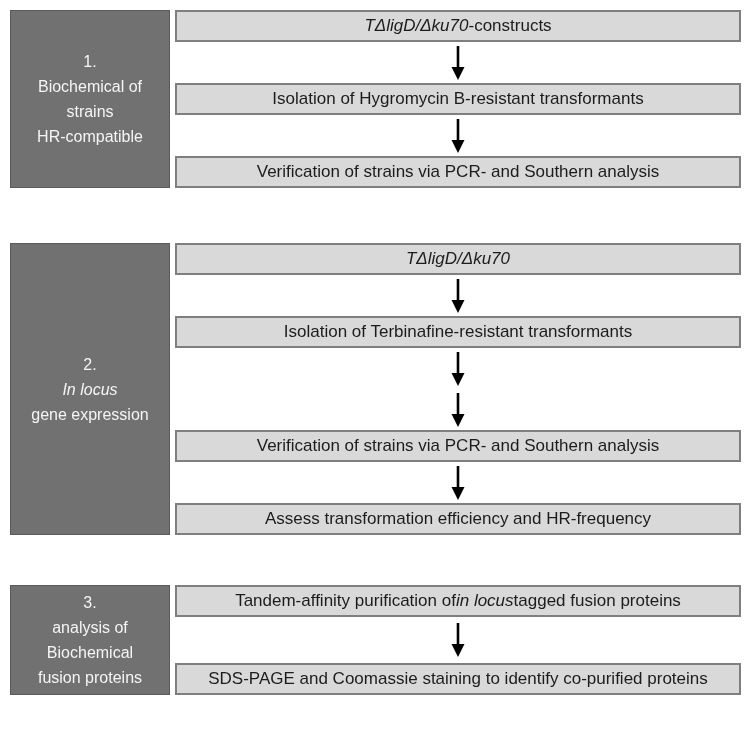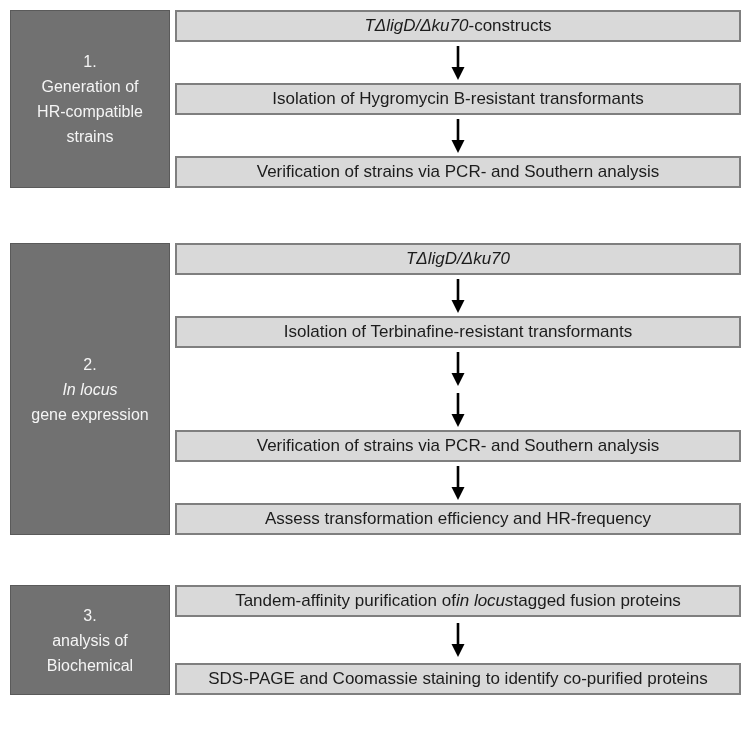--- a/index.html
+++ b/index.html
@@ -56,23 +56,23 @@
   .section:last-child .arrow-cell { height: 46px; }
   .it { font-style: italic; }
 </style>
 </head>
 <body>
 
 <div id="flowchart">
     <div class="section">
       <div class="phase-label">
         <div class="label-line"><span>1.</span></div>
-        <div class="label-line"><span>Generation of</span></div>
+        <div class="label-line"><span>Biochemical of</span></div>
+        <div class="label-line"><span>strains</span></div>
         <div class="label-line"><span>HR-compatible</span></div>
-        <div class="label-line"><span>strains</span></div>
       </div>
       <div class="steps-col">
         <div class="step-box">
           <span class="it">T</span>
           <span class="it">ΔligD/Δku70</span>
           <span>-constructs</span>
         </div>
         <div class="arrow-cell">
           <svg width="16" height="34" viewBox="0 0 16 34">
             <line x1="8" y1="0" x2="8" y2="23" stroke="#000000" stroke-width="2.6"></line>
@@ -137,20 +137,21 @@
         <div class="step-box">
           <span>Assess transformation efficiency and HR-frequency</span>
         </div>
       </div>
     </div>
     <div class="section">
       <div class="phase-label">
         <div class="label-line"><span>3.</span></div>
         <div class="label-line"><span>analysis of</span></div>
         <div class="label-line"><span>Biochemical</span></div>
+        <div class="label-line"><span>fusion proteins</span></div>
       </div>
       <div class="steps-col">
         <div class="step-box">
           <span>Tandem-affinity purification of </span>
           <span class="it">in locus</span>
           <span> tagged fusion proteins</span>
         </div>
         <div class="arrow-cell">
           <svg width="16" height="34" viewBox="0 0 16 34">
             <line x1="8" y1="0" x2="8" y2="23" stroke="#000000" stroke-width="2.6"></line>

